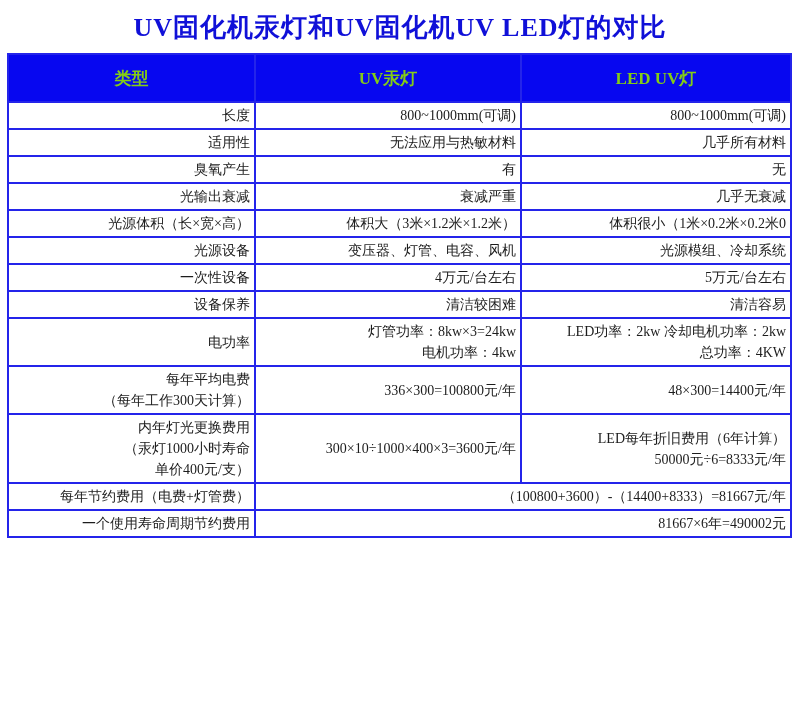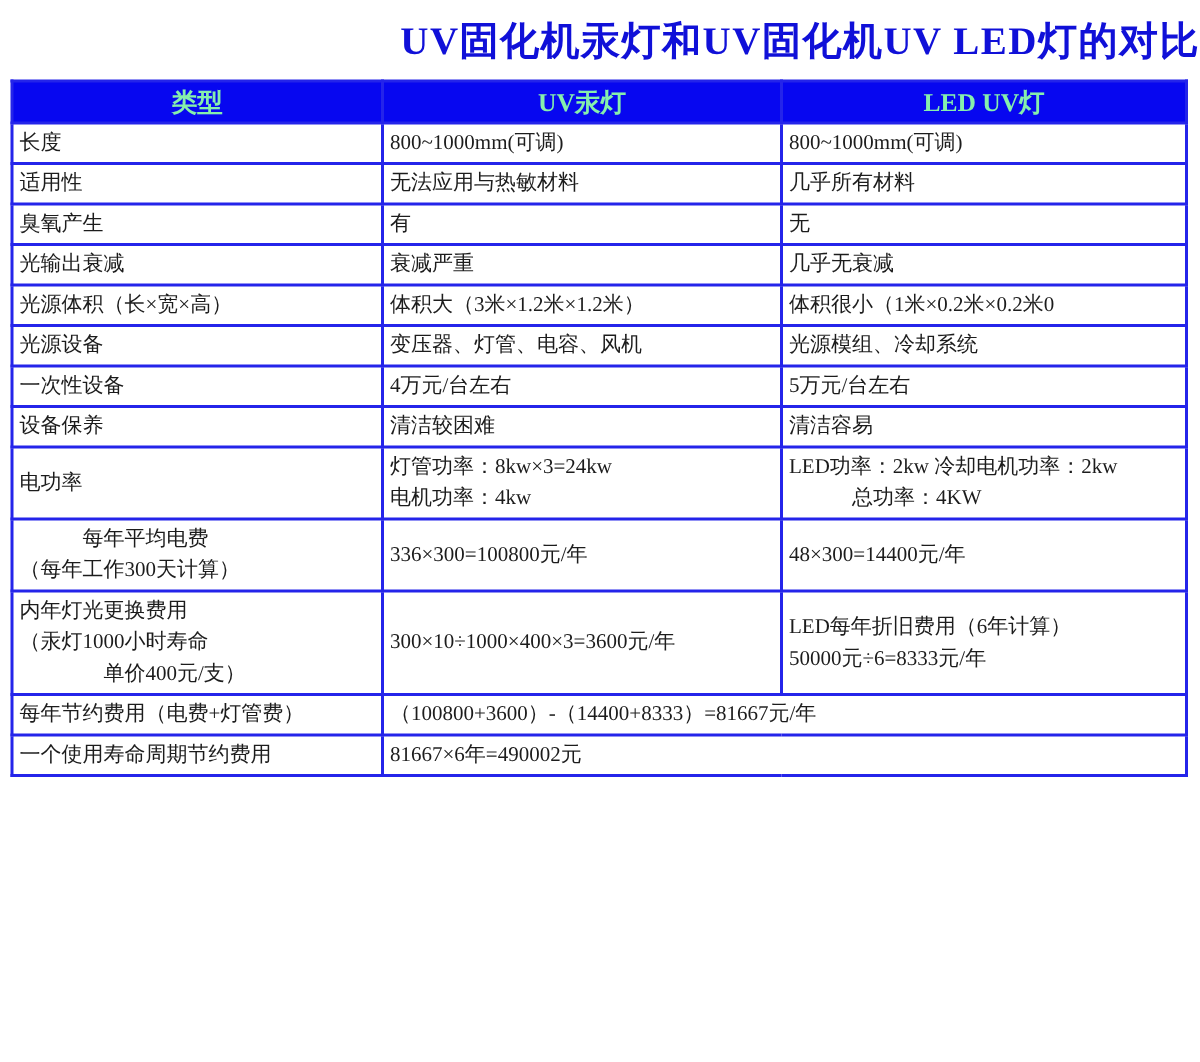--- a/index.html
+++ b/index.html
@@ -12,50 +12,50 @@
     font-family: "Liberation Serif", "DejaVu Serif", serif;
   }
   .page {
     width: 800px;
     height: 708px;
     background: #ffffff;
   }
   .title {
     margin: 0;
     padding: 10px 0 8px 0;
-    text-align: right;
+    text-align: center;
     font-size: 26px;
     font-weight: bold;
     letter-spacing: 1px;
     color: var(--blue-title, #1010d8);
   }
   table.cmp {
     border-collapse: collapse;
     table-layout: fixed;
     width: 785px;
     margin-left: 7px;
   }
   table.cmp col.c1 { width: 247px; }
   table.cmp col.c2 { width: 266px; }
   table.cmp th, table.cmp td {
     border: 2px solid var(--blue-border, #2424ea);
   }
   table.cmp th {
     background: var(--blue-header, #0707f0);
-    color: #86efac;
+    color: #84cc16;
     font-size: 17px;
     font-weight: bold;
     height: 24px;
-    padding: 1px 2px;
+    padding: 11px 2px;
     text-align: center;
   }
   table.cmp td {
     font-size: 14px;
     color: #1c1c1c;
-    text-align: left;
+    text-align: right;
     vertical-align: middle;
     line-height: 21px;
     padding: 2px 4px;
     white-space: pre-line;
   }
 </style>
 </head>
 <body>
 
 <div class="page">

